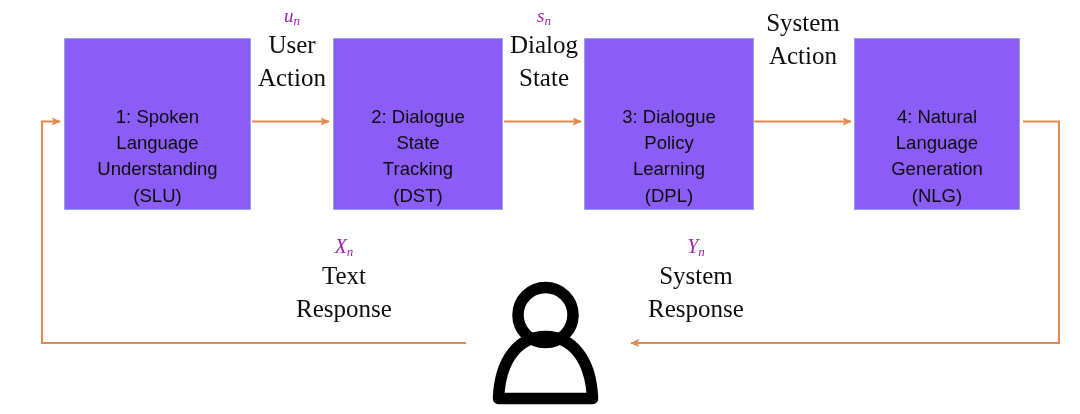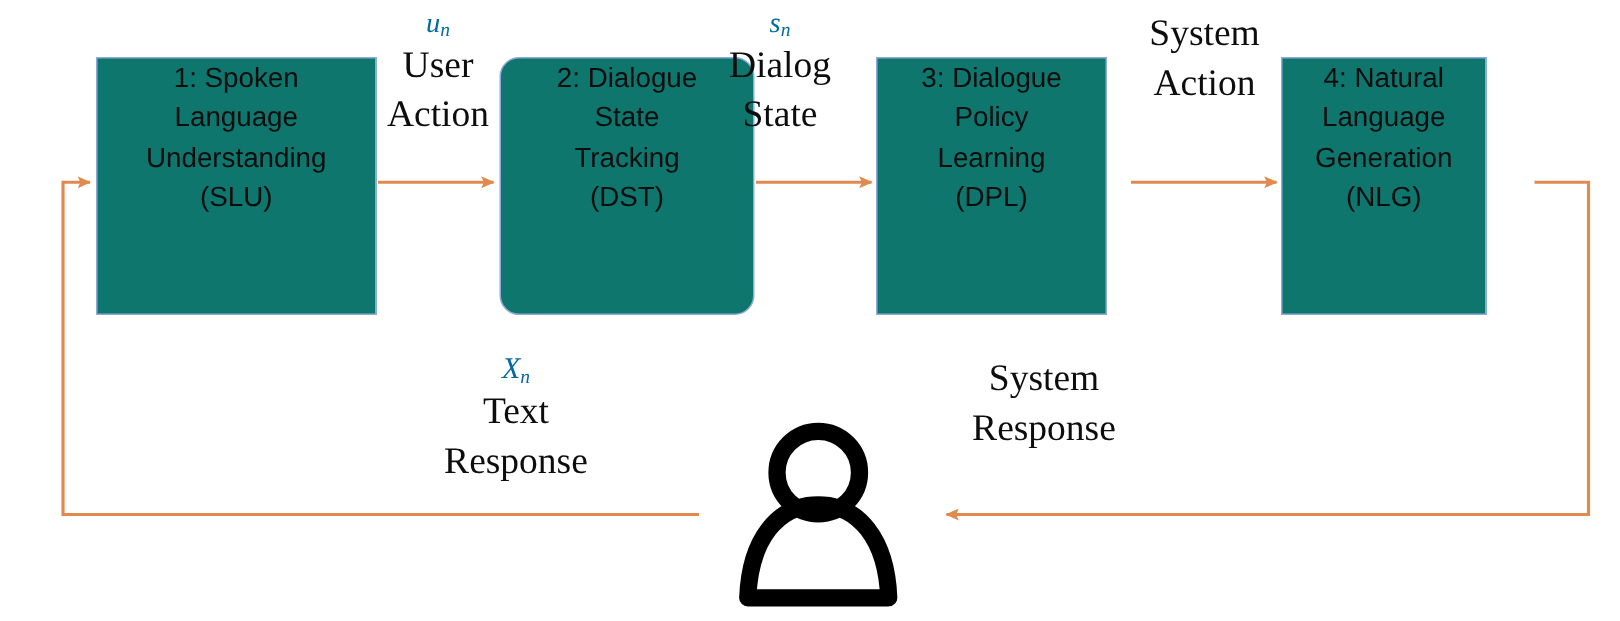--- a/index.html
+++ b/index.html
@@ -21,23 +21,23 @@
     top: 0;
     width: 1080px;
     height: 414px;
   }
 
   
   .module-box {
     position: absolute;
     box-sizing: border-box;
     border: 1.6px solid #8EAADB;
-    background: #0f766e;
+    background: #8b5cf6;
     display: flex;
-    align-items: flex-start;
+    align-items: flex-end;
     justify-content: center;
     z-index: 3;
   }
   .module-label {
     font-family: "Liberation Sans", sans-serif;
     font-size: 18.5px;
     line-height: 1.42;
     color: #0d0d0d;
     text-align: center;
     white-space: pre-line;
@@ -47,21 +47,21 @@
   
   .edge-annot {
     position: absolute;
     text-align: center;
     z-index: 4;
   }
   .edge-symbol {
     font-family: "Liberation Serif", serif;
     font-style: italic;
     font-size: 19px;
-    color: #0369a1;
+    color: #a21caf;
     line-height: 1.0;
     display: block;
     margin-bottom: 1px;
   }
   .edge-symbol .sub {
     font-size: 13px;
     vertical-align: -0.25em;
     font-style: italic;
   }
   .edge-symbol.bold-sym {
@@ -112,62 +112,63 @@
     </g>
   </svg>
 
   <div class="module-box" style="left:64px; top:38px; width:187px; height:172px;">
     <span class="module-label">1: Spoken
 Language
 Understanding
 (SLU)</span>
   </div>
 
-  <div class="module-box" style="left:333px; top:38px; width:170px; height:172px;border-radius:13px;">
+  <div class="module-box" style="left:333px; top:38px; width:170px; height:172px;">
     <span class="module-label">2: Dialogue
 State
 Tracking
 (DST)</span>
   </div>
 
-  <div class="module-box" style="left:584px; top:38px; width:154px; height:172px;">
+  <div class="module-box" style="left:584px; top:38px; width:170px; height:172px;">
     <span class="module-label">3: Dialogue
 Policy
 Learning
 (DPL)</span>
   </div>
 
-  <div class="module-box" style="left:854px; top:38px; width:137px; height:172px;">
+  <div class="module-box" style="left:854px; top:38px; width:166px; height:172px;">
     <span class="module-label">4: Natural
 Language
 Generation
 (NLG)</span>
   </div>
 
   <div class="edge-annot" style="left:256px; top:6px; width:72px;">
     <span class="edge-symbol"><span>u</span><span class="sub">n</span></span>
     <span class="edge-caption">User
 Action</span>
   </div>
 
-  <div class="edge-annot" style="left:482px; top:6px; width:76px;">
+  <div class="edge-annot" style="left:506px; top:6px; width:76px;">
     <span class="edge-symbol"><span>s</span><span class="sub">n</span></span>
     <span class="edge-caption">Dialog
 State</span>
   </div>
 
   <div class="edge-annot" style="left:756px; top:6px; width:94px;">
     <span class="edge-caption">System
 Action</span>
   </div>
 
   <div class="edge-annot" style="left:284px; top:236px; width:120px;">
     <span class="edge-symbol bold-sym"><span>X</span><span class="sub">n</span></span>
     <span class="edge-caption">Text
 Response</span>
   </div>
 
   <div class="edge-annot" style="left:626px; top:236px; width:140px;">
+    <span class="edge-symbol bold-sym"><span>Y</span><span class="sub">n</span></span>
     <span class="edge-caption">System
 Response</span>
   </div>
 
 </div>
 
 </body></html>

